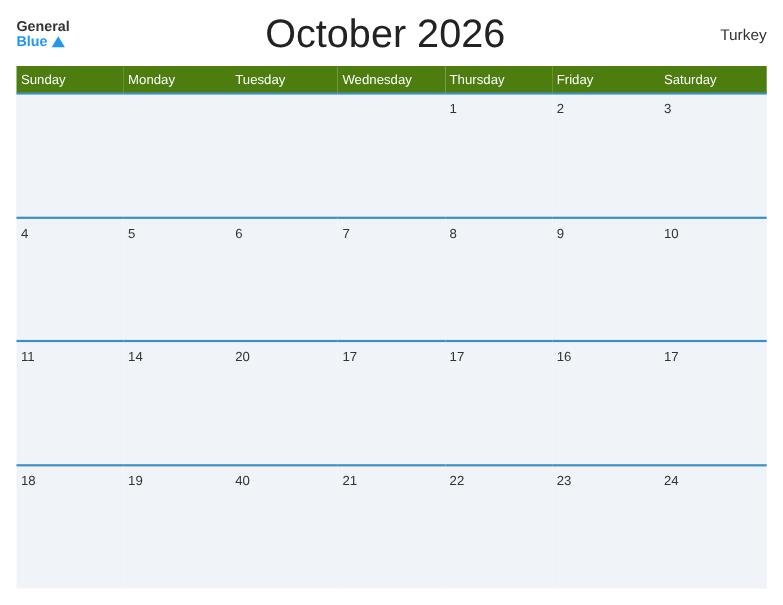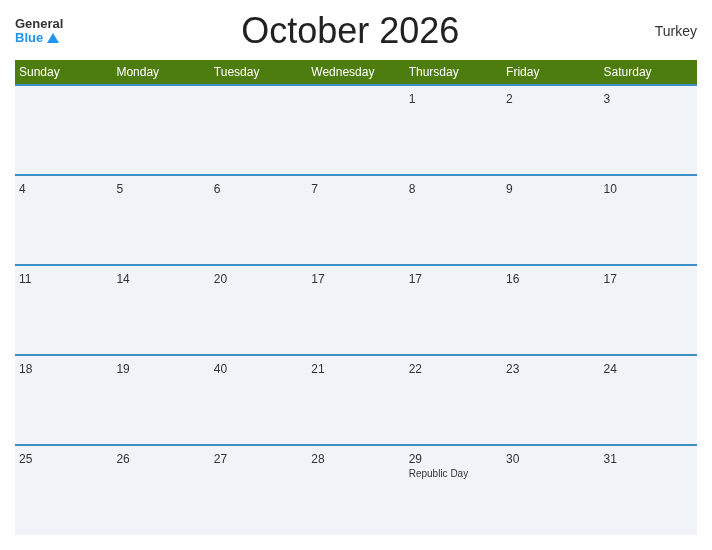--- a/index.html
+++ b/index.html
@@ -197,39 +197,15 @@
           <td>
             <span class="day-number">22</span>
           </td>
           <td>
             <span class="day-number">23</span>
           </td>
           <td>
             <span class="day-number">24</span>
           </td>
         </tr>
-        <tr>
-          <td>
-            <span class="day-number">25</span>
-          </td>
-          <td>
-            <span class="day-number">26</span>
-          </td>
-          <td>
-            <span class="day-number">27</span>
-          </td>
-          <td>
-            <span class="day-number">28</span>
-          </td>
-          <td>
-            <span class="day-number">29</span>
-            <span class="event-label">Republic Day</span>
-          </td>
-          <td>
-            <span class="day-number">30</span>
-          </td>
-          <td>
-            <span class="day-number">31</span>
-          </td>
-        </tr>
       </tbody>
   </table>
 </div>
 
 </body></html>

